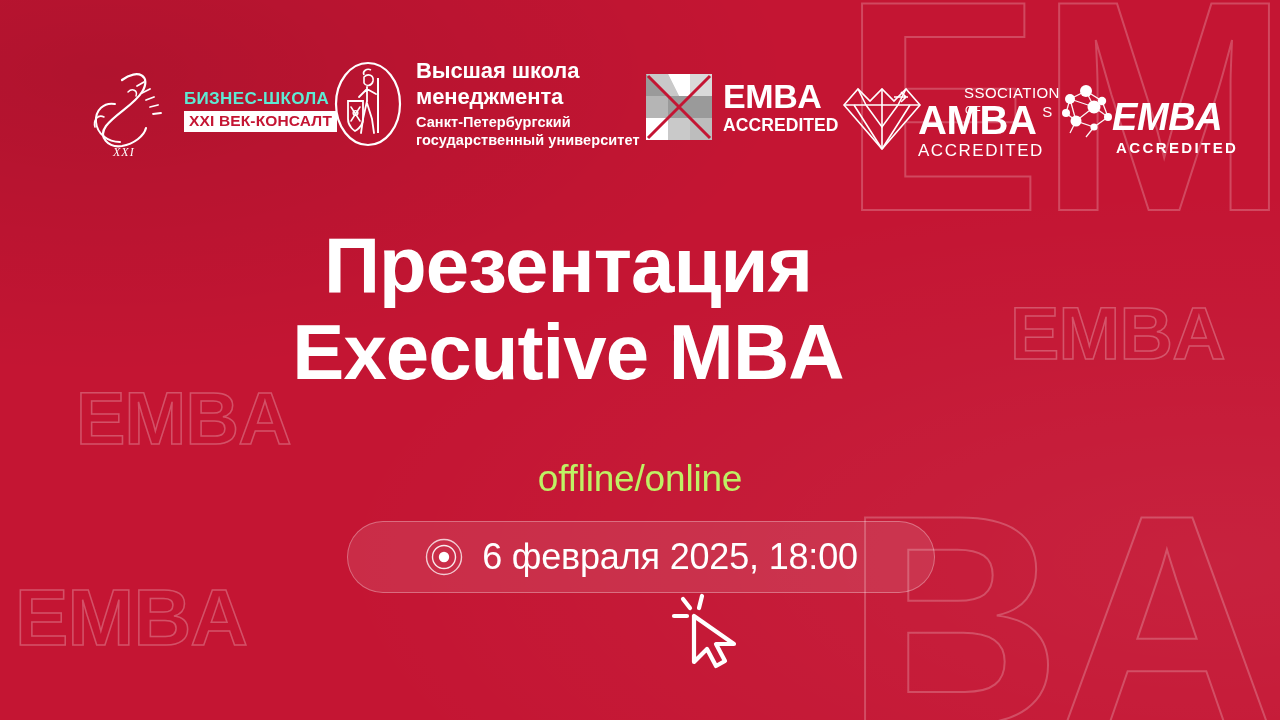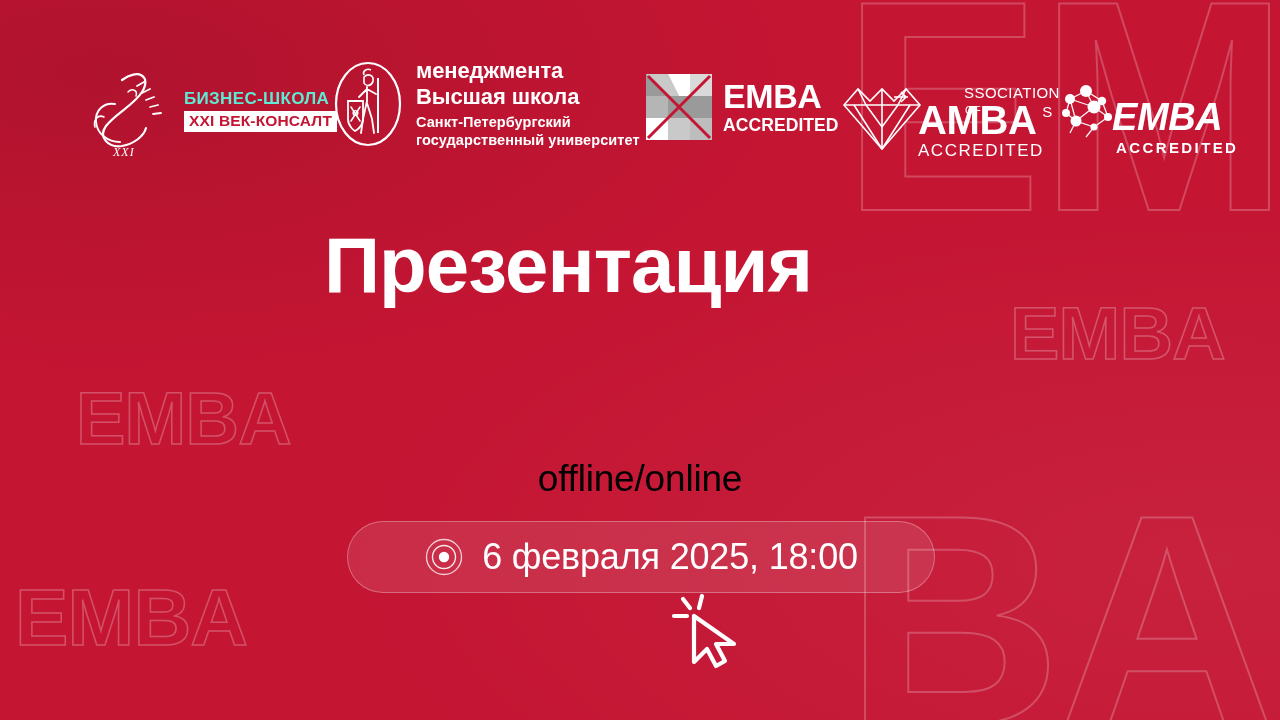--- a/index.html
+++ b/index.html
@@ -164,21 +164,21 @@
     letter-spacing: -0.012em;
     margin: 0;
   }
   .hero-title .l2 { display: block; }
 
   .hero-sub {
     position: absolute;
     left: 0; top: 458px;
     width: 1280px;
     text-align: center;
-    color: #000000;
+    color: #bef264;
     font-size: 37px;
     font-weight: 400;
     letter-spacing: -0.005em;
   }
 
   
   .date-pill {
     position: absolute;
     left: 347px; top: 521px;
     width: 588px; height: 72px;
@@ -249,22 +249,22 @@
           <path d="M30 14 C28 10, 33 7, 37 9" stroke="#ffffff" stroke-width="1.6" fill="none"></path>
           <path d="M33 26 L33 40 M33 28 L25 36 M33 28 L42 33" stroke="#ffffff" stroke-width="1.8" stroke-linecap="round"></path>
           <path d="M33 40 L29 58 L27 72 M33 42 L38 58 L40 72" stroke="#ffffff" stroke-width="1.8" stroke-linecap="round" fill="none"></path>
 
           <path d="M14 40 L29 40 L29 58 C29 66, 21 70, 21 70 C21 70, 14 66, 14 58 Z" stroke="#ffffff" stroke-width="1.8" fill="none"></path>
           <path d="M17 46 L26 60 M26 46 L17 60" stroke="#ffffff" stroke-width="1.5" stroke-linecap="round"></path>
           <circle cx="21.5" cy="52" r="2.4" stroke="#ffffff" stroke-width="1.4" fill="none"></circle>
         </svg>
       </div>
       <div class="gsom-txt">
+        <div class="gsom-b1">Высшая школа</div>
         <div class="gsom-b1">менеджмента</div>
-        <div class="gsom-b1">Высшая школа</div>
         <div class="gsom-b2">Санкт-Петербургский</div>
         <div class="gsom-b2" style="margin-top:0">государственный университет</div>
       </div>
     </div>
 
     <div class="logo logo-aacsb">
       <div class="aacsb-mark">
         <svg width="66" height="66" viewBox="0 0 66 66">
           <rect x="0" y="0" width="66" height="66" fill="#9a9a9a"></rect>
           <polygon points="0,0 22,0 33,22 22,22" fill="#c9c9c9"></polygon>
@@ -335,20 +335,21 @@
         <div class="equis-1">EMBA</div>
         <div class="equis-2">ACCREDITED</div>
       </div>
     </div>
 
   </div>
 
   <div class="hero">
     <h1 class="hero-title">
       <span>Презентация</span>
+      <span class="l2">Executive MBA</span>
     </h1>
   </div>
 
   <div class="hero-sub">offline/online</div>
 
   <div class="date-pill">
     <span class="date-icon">
       <svg width="40" height="40" viewBox="0 0 40 40" fill="none">
         <circle cx="20" cy="20" r="17.5" stroke="#ffffff" stroke-width="1.4" opacity="0.75"></circle>
         <circle cx="20" cy="20" r="11.5" stroke="#ffffff" stroke-width="1.4" opacity="0.9"></circle>

